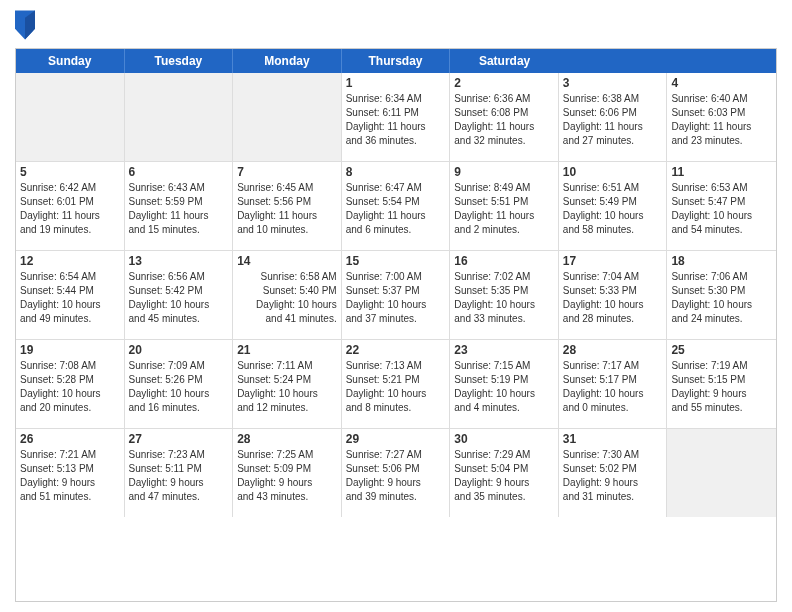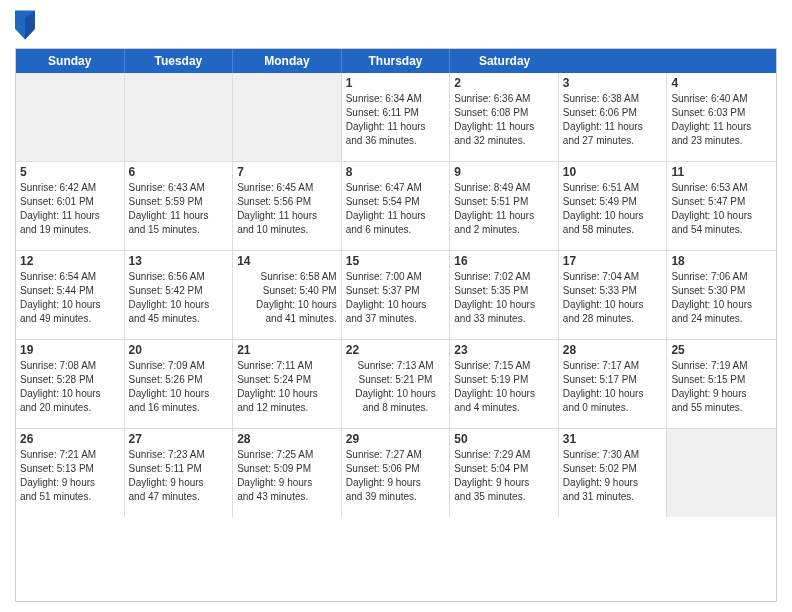--- a/index.html
+++ b/index.html
@@ -295,21 +295,21 @@
           </div>
           <div class="cal-cell">
             <span class="day-num">21</span>
             <div class="cell-text" style="white-space: pre-line;">Sunrise: 7:11 AM
 Sunset: 5:24 PM
 Daylight: 10 hours
 and 12 minutes.</div>
           </div>
           <div class="cal-cell">
             <span class="day-num">22</span>
-            <div class="cell-text" style="white-space: pre-line; text-align: center;">Sunrise: 7:13 AM
+            <div class="cell-text" style="white-space: pre-line;">Sunrise: 7:13 AM
 Sunset: 5:21 PM
 Daylight: 10 hours
 and 8 minutes.</div>
           </div>
           <div class="cal-cell">
             <span class="day-num">23</span>
             <div class="cell-text" style="white-space: pre-line;">Sunrise: 7:15 AM
 Sunset: 5:19 PM
 Daylight: 10 hours
 and 4 minutes.</div>
@@ -352,21 +352,21 @@
 and 43 minutes.</div>
           </div>
           <div class="cal-cell">
             <span class="day-num">29</span>
             <div class="cell-text" style="white-space: pre-line;">Sunrise: 7:27 AM
 Sunset: 5:06 PM
 Daylight: 9 hours
 and 39 minutes.</div>
           </div>
           <div class="cal-cell">
-            <span class="day-num">50</span>
+            <span class="day-num">30</span>
             <div class="cell-text" style="white-space: pre-line;">Sunrise: 7:29 AM
 Sunset: 5:04 PM
 Daylight: 9 hours
 and 35 minutes.</div>
           </div>
           <div class="cal-cell">
             <span class="day-num">31</span>
             <div class="cell-text" style="white-space: pre-line;">Sunrise: 7:30 AM
 Sunset: 5:02 PM
 Daylight: 9 hours

